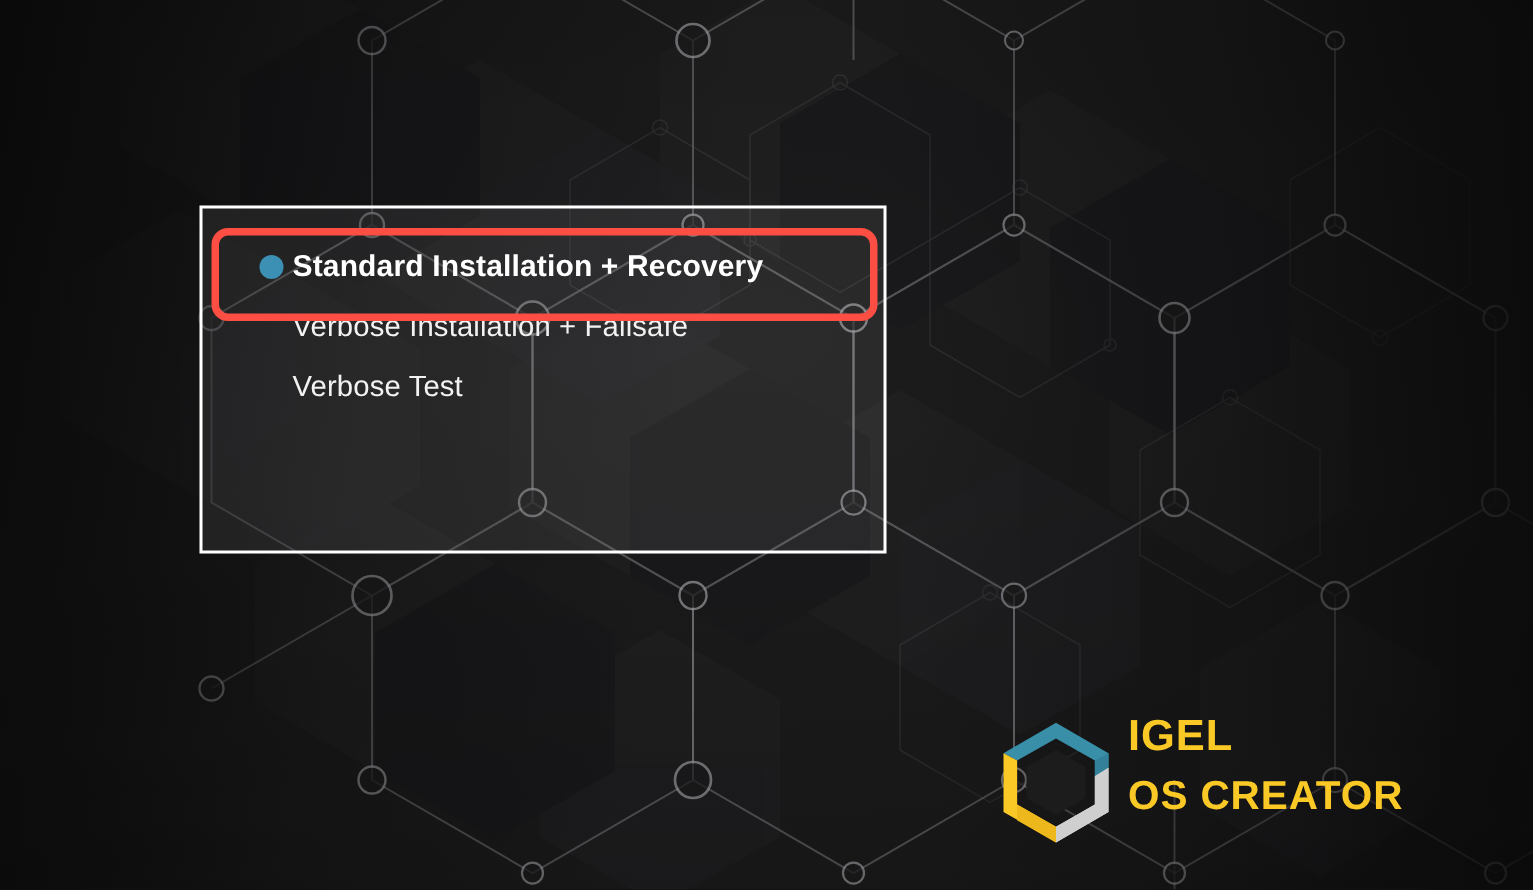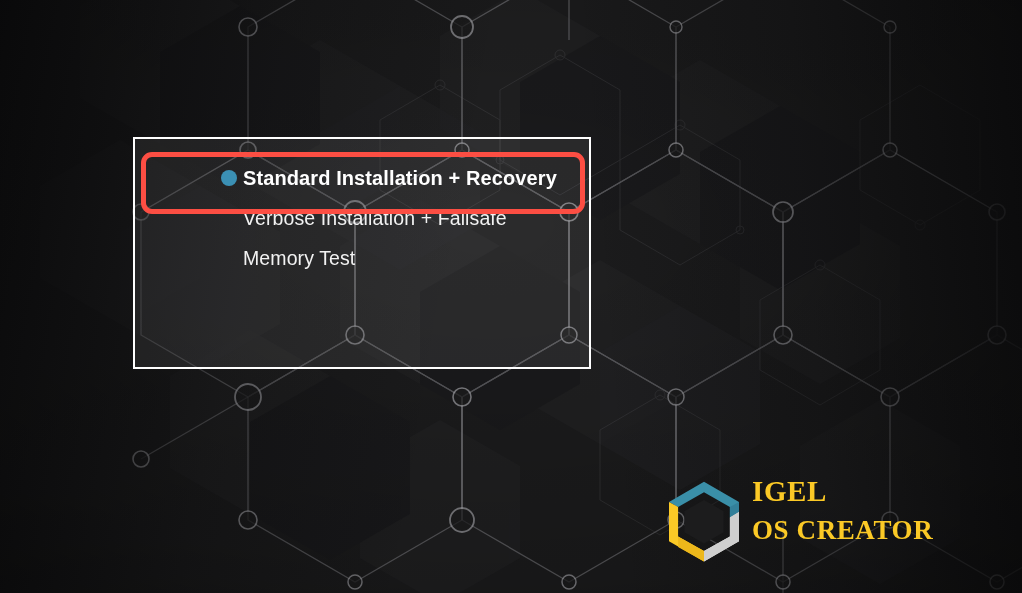--- a/index.html
+++ b/index.html
@@ -47,21 +47,20 @@
     box-sizing: border-box;
     border: 2px solid #ffffff;
     background: rgba(168, 168, 170, 0.115);
   }
   .menu-list {
     position: absolute;
     left: 0;
     top: 0;
     right: 0;
     padding-top: 19px;
-    padding-left: 48px;
   }
   .menu-item {
     position: relative;
     height: 40px;
     line-height: 40px;
     padding-left: 60px;
     color: #f2f2f2;
     font-size: 19.5px;
     font-weight: 400;
     letter-spacing: 0.1px;
@@ -97,21 +96,20 @@
     pointer-events: none;
   }
 
   
   #logo {
     position: absolute;
     left: 662px;
     top: 477px;
     width: 300px;
     height: 88px;
-    font-family: Liberation Serif, serif;
   }
   #logo-mark {
     position: absolute;
     left: 0;
     top: 2px;
     width: 84px;
     height: 84px;
   }
   #logo-text {
     position: absolute;
@@ -267,21 +265,21 @@
       </div>
 
       <div class="menu-item">
         
         <span>Verbose Installation + Failsafe</span>
       </div>
 
 
       <div class="menu-item">
         
-        <span>Memory Test</span>
+        <span>Verbose Test</span>
       </div>
 
     </div>
   </div>
 
   <div id="annotation-highlight"></div>
 
   <div id="logo">
     <svg id="logo-mark" viewBox="0 0 120 120" xmlns="http://www.w3.org/2000/svg">
 

